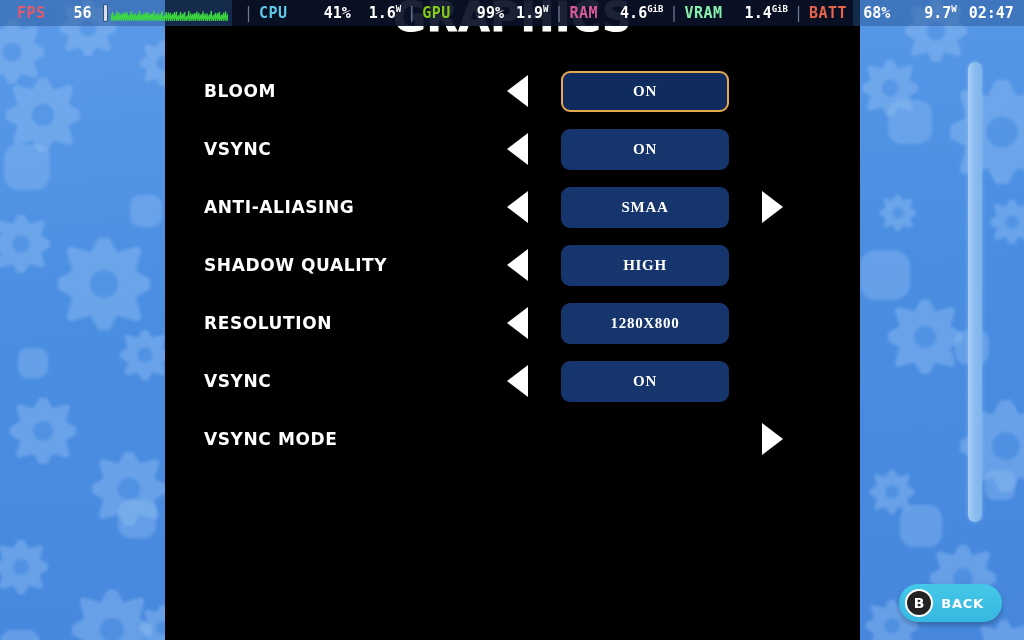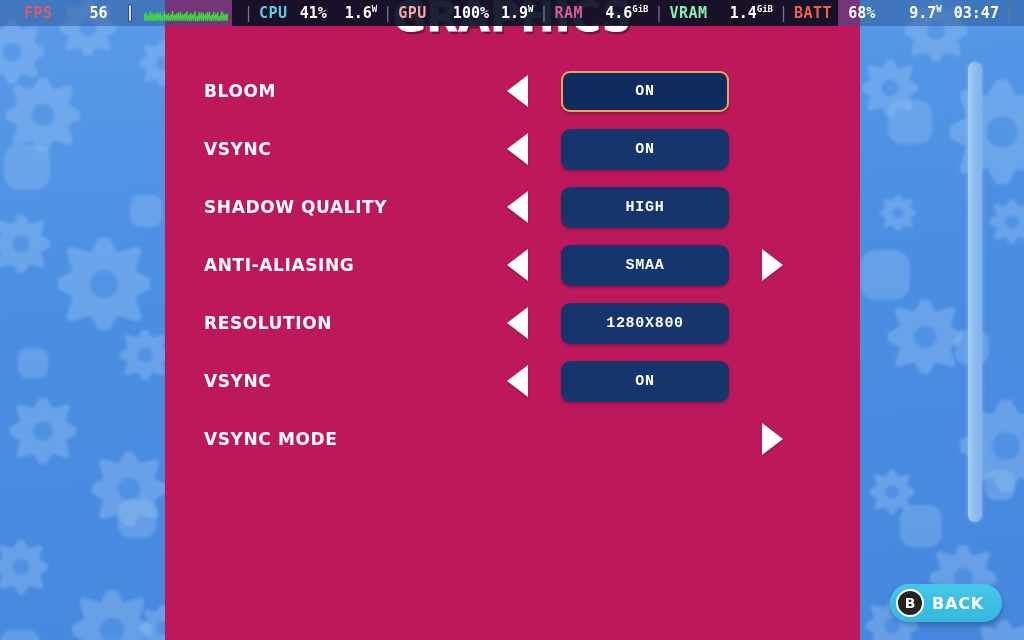--- a/index.html
+++ b/index.html
@@ -54,21 +54,21 @@
   #fps-graph svg{ display:block; }
   .tick{
     width:3px;height:16px;background:#d8dde8;border-radius:1px;
     box-shadow:0 0 0 1px rgba(0,0,0,.35);
   }
 
   
   #menu-panel{
     position:absolute;
     left:165px; top:0; width:695px; height:640px;
-    background:#be185d;
+    background:#000000;
     z-index:10;
   }
   #panel-title{
     position:absolute; top:-6px; left:0; width:695px;
     text-align:center;
     font-size:40px; font-weight:900; letter-spacing:1px;
     color:#ffffff;
     font-family:"DejaVu Sans", sans-serif;
     text-shadow:2px 3px 0 rgba(0,0,0,.35);
     z-index:15;
@@ -119,21 +119,21 @@
     width:168px; height:41px;
     background:#17356d;
     border-radius:9px;
     display:flex; align-items:center; justify-content:center;
     box-shadow:0 2px 3px rgba(0,0,0,.22);
     border:2px solid transparent;
   }
   .value-box .vtext{
     font-size:15px; font-weight:900; letter-spacing:.7px;
     color:#ffffff;
-    font-family:Liberation Mono, monospace;
+    font-family:Liberation Serif, serif;
   }
   .option-row.selected .value-box{
     border:2px solid #e8a84e;
     background:#102c5e;
   }
 
   
   #scrollbar-track{
     position:absolute; left:803px; top:62px;
     width:14px; height:460px;
@@ -158,21 +158,21 @@
   }
   #back-badge{
     width:28px;height:28px;border-radius:50%;
     background:#232323;
     border:2px solid #ffffff;
     display:flex;align-items:center;justify-content:center;
     font-size:14px;font-weight:900;color:#ffffff;
     font-family:"DejaVu Sans", sans-serif;
   }
   #back-label{
-    font-size:16px;font-weight:900;letter-spacing:.8px;color:#ffffff;
+    font-size:13px;font-weight:900;letter-spacing:.8px;color:#ffffff;
     font-family:"DejaVu Sans", sans-serif;
   }
 </style>
 </head>
 <body>
 
 <div id="bg-wallpaper">
     <div class="gear" style="left:-20px;top:20px">
       <svg width="64" height="64" viewBox="0 0 64 64">
         <polygon points="64.0,32.0 50.3,39.6 54.6,54.6 39.6,50.3 32.0,64.0 24.4,50.3 9.4,54.6 13.7,39.6 0.0,32.0 13.7,24.4 9.4,9.4 24.4,13.7 32.0,0.0 39.6,13.7 54.6,9.4 50.3,24.4 " fill="#95c1f3" stroke="#95c1f3" stroke-width="6.4" stroke-linejoin="round"></polygon>
@@ -338,36 +338,36 @@
       <div class="option-row">
         <div class="option-label">VSYNC</div>
         <div class="ctrl">
           <div class="arrow arrow-left"></div>
           <div class="value-box">
             <span class="vtext">ON</span>
           </div>
         </div>
       </div>
       <div class="option-row">
+        <div class="option-label">ANTI-ALIASING</div>
+        <div class="ctrl">
+          <div class="arrow arrow-left"></div>
+          <div class="value-box">
+            <span class="vtext">SMAA</span>
+          </div>
+          <div class="arrow arrow-right"></div>
+        </div>
+      </div>
+      <div class="option-row">
         <div class="option-label">SHADOW QUALITY</div>
         <div class="ctrl">
           <div class="arrow arrow-left"></div>
           <div class="value-box">
             <span class="vtext">HIGH</span>
           </div>
-        </div>
-      </div>
-      <div class="option-row">
-        <div class="option-label">ANTI-ALIASING</div>
-        <div class="ctrl">
-          <div class="arrow arrow-left"></div>
-          <div class="value-box">
-            <span class="vtext">SMAA</span>
-          </div>
-          <div class="arrow arrow-right"></div>
         </div>
       </div>
       <div class="option-row">
         <div class="option-label">RESOLUTION</div>
         <div class="ctrl">
           <div class="arrow arrow-left"></div>
           <div class="value-box">
             <span class="vtext">1280X800</span>
           </div>
         </div>
@@ -388,52 +388,52 @@
         </div>
       </div>
     </div>
 
   <div id="scrollbar-track">
     <div id="scrollbar-thumb"></div>
   </div>
 </div>
 
 <div id="perf-overlay">
-    <div class="seg ov-light" style="width:232px;padding-left:24px;gap:9px;">
+    <div class="seg ov-light" style="width:232px;padding-left:17px;">
       <span class="ov-lbl" style="color:#e05a6b">FPS</span>
       <span class="ov-val" style="margin-left:28px">56</span>
       <span class="tick" style="margin-left:12px"></span>
       <div id="fps-graph">
         <svg width="120" height="16" viewBox="0 0 120 16">
           <path d="M0.0,9.0 L0.0,16 L2.0,7.0 L2.0,16 L4.1,10.5 L4.1,16 L6.1,6.3 L6.1,16 L8.2,7.7 L8.2,16 L10.3,8.8 L10.3,16 L12.3,7.9 L12.3,16 L14.3,7.0 L14.3,16 L16.4,7.4 L16.4,16 L18.4,10.0 L18.4,16 L20.5,6.2 L20.5,16 L22.5,8.9 L22.5,16 L24.6,8.2 L24.6,16 L26.6,9.7 L26.6,16 L28.7,5.9 L28.7,16 L30.7,9.1 L30.7,16 L32.8,8.4 L32.8,16 L34.8,7.4 L34.8,16 L36.9,7.0 L36.9,16 L38.9,9.0 L38.9,16 L41.0,8.3 L41.0,16 L43.0,6.1 L43.0,16 L45.1,9.3 L45.1,16 L47.1,8.0 L47.1,16 L49.2,9.1 L49.2,16 L51.2,6.2 L51.2,16 L53.3,10.8 L53.3,16 L55.3,7.0 L55.3,16 L57.4,7.5 L57.4,16 L59.4,7.7 L59.4,16 L61.5,9.0 L61.5,16 L63.5,7.1 L63.5,16 L65.6,6.7 L65.6,16 L67.6,10.2 L67.6,16 L69.7,6.9 L69.7,16 L71.8,8.4 L71.8,16 L73.8,7.1 L73.8,16 L75.8,10.9 L75.8,16 L77.9,6.1 L77.9,16 L79.9,8.4 L79.9,16 L82.0,8.7 L82.0,16 L84.0,8.1 L84.0,16 L86.1,6.6 L86.1,16 L88.1,8.0 L88.1,16 L90.2,9.2 L90.2,16 L92.2,6.3 L92.2,16 L94.3,8.4 L94.3,16 L96.3,8.5 L96.3,16 L98.4,9.6 L98.4,16 L100.4,5.8 L100.4,16 L102.5,9.9 L102.5,16 L104.5,7.9 L104.5,16 L106.6,7.8 L106.6,16 L108.6,6.8 L108.6,16 L110.7,9.7 L110.7,16 L112.7,7.7 L112.7,16 L114.8,6.4 L114.8,16 L116.8,9.0 L116.8,16 " stroke="#3ddc3d" stroke-width="1.2" fill="none" opacity="0.95"></path>
         </svg>
       </div>
     </div>
     <div class="seg ov-dark" style="padding:0 6px;">
       <span class="ov-sep">|</span>
       <span class="ov-lbl" style="color:#5fc9e8">CPU</span>
-      <span class="ov-val" style="margin-left:12px">41%</span>
+      <span class="ov-val" style="margin-left:36px">41%</span>
       <span class="ov-val" style="margin-left:18px">1.6<span class="sup">W</span></span>
       <span class="ov-sep">|</span>
-      <span class="ov-lbl" style="color:#fca5a5">GPU</span>
-      <span class="ov-val" style="margin-left:26px">100%</span>
+      <span class="ov-lbl" style="color:#84cc16">GPU</span>
+      <span class="ov-val" style="margin-left:26px">99%</span>
       <span class="ov-val" style="margin-left:12px">1.9<span class="sup">W</span></span>
       <span class="ov-sep">|</span>
       <span class="ov-lbl" style="color:#d85a9a">RAM</span>
       <span class="ov-val" style="margin-left:22px">4.6<span class="sup">GiB</span></span>
       <span class="ov-sep">|</span>
       <span class="ov-lbl" style="color:#86efac">VRAM</span>
       <span class="ov-val" style="margin-left:22px">1.4<span class="sup">GiB</span></span>
       <span class="ov-sep">|</span>
       <span class="ov-lbl" style="color:#e8644a">BATT</span>
     </div>
     <div class="seg ov-light" style="flex:1;padding-left:10px;">
       <span class="ov-val">68%</span>
       <span class="ov-val" style="margin-left:34px">9.7<span class="sup">W</span></span>
-      <span class="ov-val" style="margin-left:12px">03:47</span>
+      <span class="ov-val" style="margin-left:12px">02:47</span>
       <span class="ov-sep">|</span>
     </div>
   </div>
 
 <div id="back-button">
   <div id="back-badge">B</div>
   <div id="back-label">BACK</div>
 </div>
 
 </body></html>

